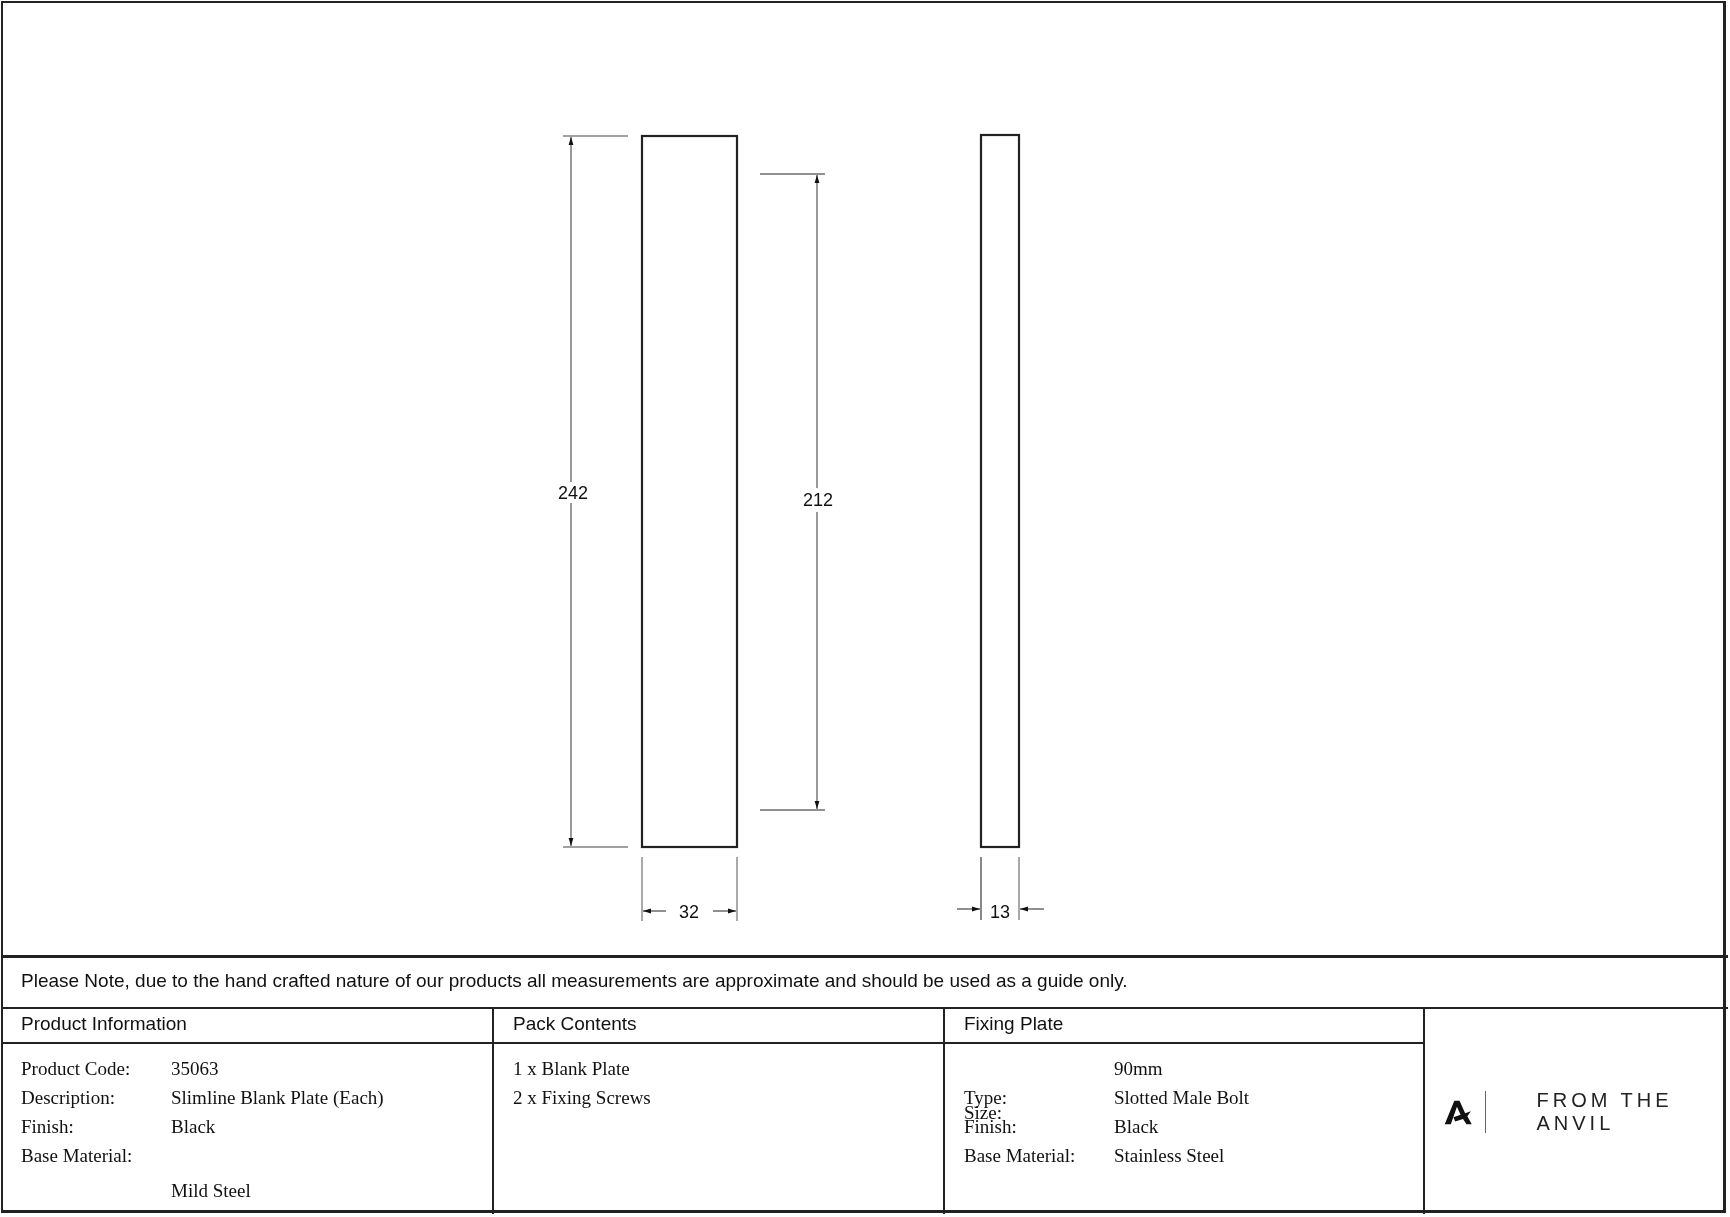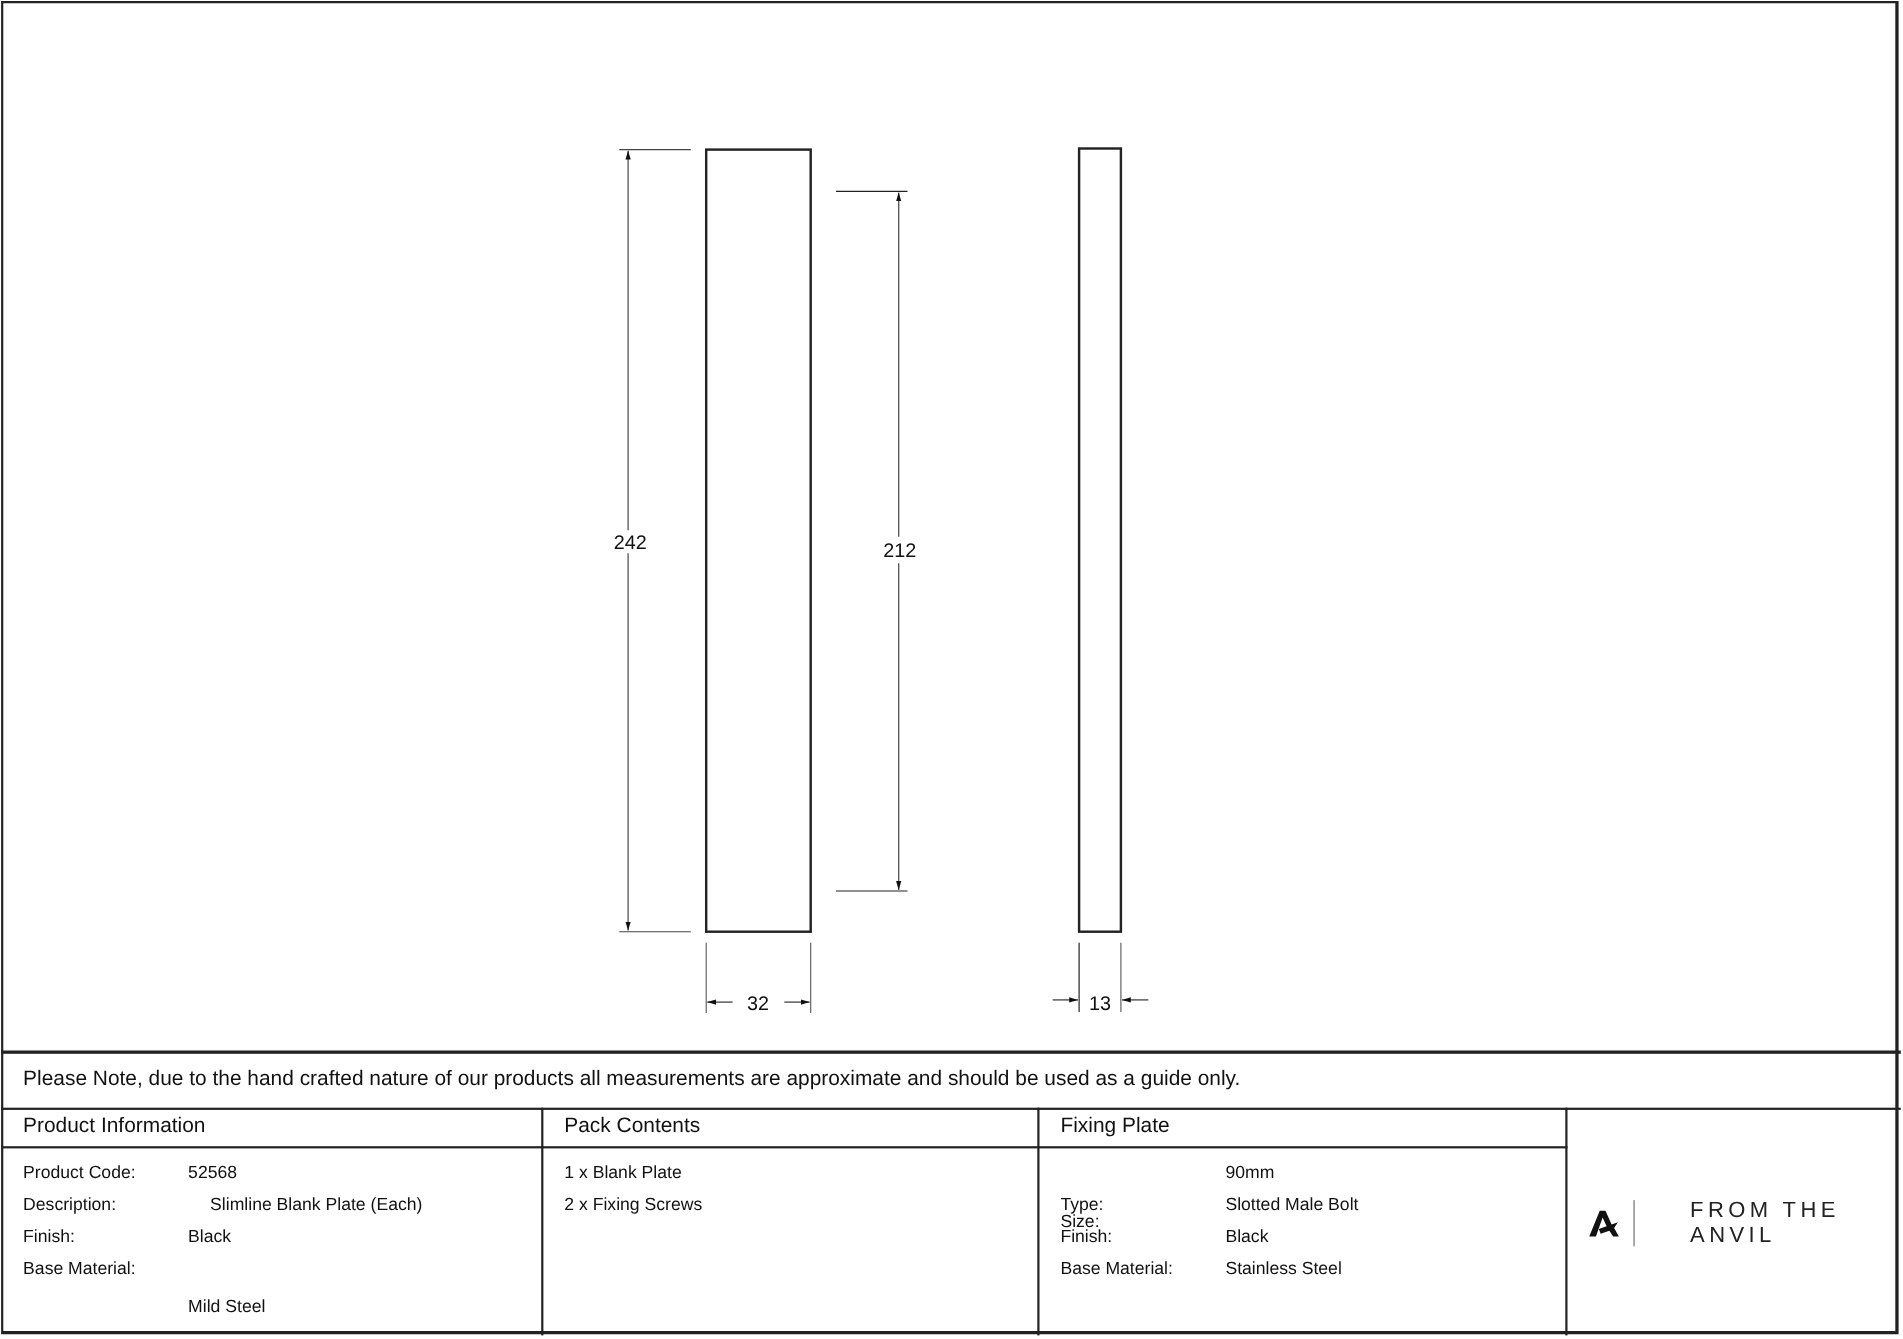--- a/index.html
+++ b/index.html
@@ -6,21 +6,21 @@
   body { width:1730px; height:1217px; position:relative; overflow:hidden;
          font-family:"Liberation Sans", "DejaVu Sans", sans-serif; color:#111; }
   .frame { position:absolute; left:1px; top:1px; width:1725px; height:1212px;
            border:2px solid #222; border-right-width:3px; border-bottom-width:3px; box-sizing:border-box; }
   svg.drawing { position:absolute; left:0; top:0; }
   .dimtext { font-family:"Liberation Sans", "DejaVu Sans", sans-serif; font-size:18px; fill:#111; }
   .note { position:absolute; left:21px; top:970px; font-size:19px; }
   .hline { position:absolute; height:0; border-top:2px solid #222; }
   .vline { position:absolute; width:0; border-left:2px solid #222; }
   .th { position:absolute; font-size:19px; top:1013px; }
-  .row { position:absolute; font-size:16px; }
+  .row { position:absolute; font-size:19px;font-family:Liberation Serif, serif; }
   .logo { position:absolute; left:1443px; top:1090px; height:44px; display:flex; align-items:center; }
   .logo-mark { width:34px; height:32px; }
   .logo-sep { width:1px; height:42px; background:#666; margin:0 16px 0 12px; }
   .logo-text { font-size:20px; letter-spacing:4px; color:#222;margin-left:35px; }
 </style>
 </head>
 <body>
 
 <div class="frame"></div>
 
@@ -72,23 +72,23 @@
 <div class="note">Please Note, due to the hand crafted nature of our products all measurements are approximate and should be used as a guide only.</div>
 <div class="hline" style="left:1px; top:1007px; width:1727px;"></div>
 <div class="hline" style="left:1px; top:1042px; width:1424px;"></div>
 <div class="vline" style="left:492px; top:1007px; height:207px;"></div>
 <div class="vline" style="left:943px; top:1007px; height:207px;"></div>
 <div class="vline" style="left:1423px; top:1007px; height:207px;"></div>
 
 <div class="th" style="left:21px;">Product Information</div>
 <div>
   <div class="row" style="left:21px; top:1058px;">Product Code:</div>
-  <div class="row" style="left:171px; top:1058px;">52568</div>
+  <div class="row" style="left:171px; top:1058px;">35063</div>
   <div class="row" style="left:21px; top:1087px;">Description:</div>
-  <div class="row" style="left:171px; top:1087px;margin-left:20px;">Slimline Blank Plate (Each)</div>
+  <div class="row" style="left:171px; top:1087px;">Slimline Blank Plate (Each)</div>
   <div class="row" style="left:21px; top:1116px;">Finish:</div>
   <div class="row" style="left:171px; top:1116px;">Black</div>
   <div class="row" style="left:21px; top:1145px;">Base Material:</div>
   <div class="row" style="left:171px; top:1157px;margin-top:23px;">Mild Steel</div>
 </div>
 
 <div class="th" style="left:513px;">Pack Contents</div>
 <div>
   <div class="row" style="left:513px; top:1058px;">1 x Blank Plate</div>
   <div class="row" style="left:513px; top:1087px;">2 x Fixing Screws</div>

